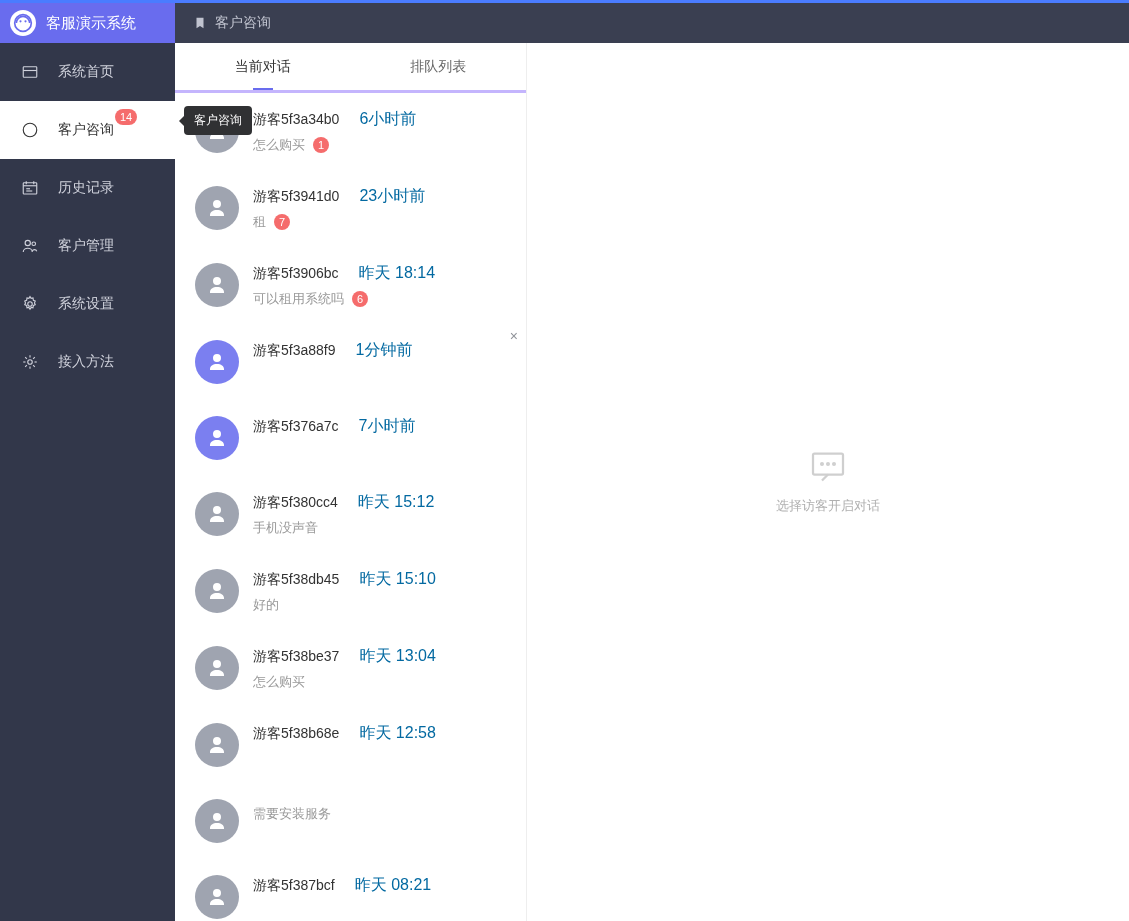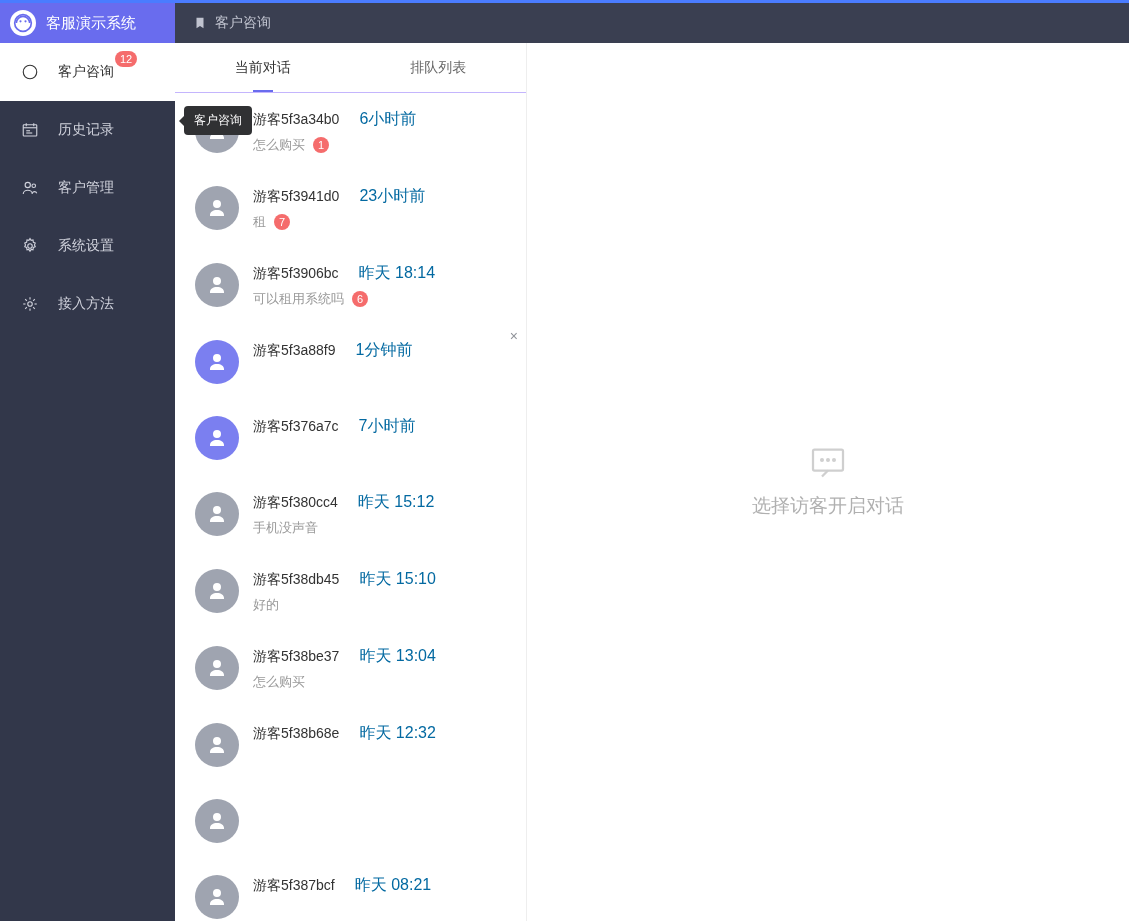--- a/index.html
+++ b/index.html
@@ -25,21 +25,21 @@
     
     
     .main { flex: 1; display: flex; flex-direction: column; }
     .topbar { height: 40px; background: #3a3f51; color: #c0c3cf; display: flex; align-items: center; padding: 0 18px; gap: 8px; font-size: 14px; }
     .topbar svg { width: 14px; height: 14px; fill: #c0c3cf; }
     
     .content { flex: 1; display: flex; overflow: hidden; }
     
     
     .conv-panel { width: 352px; border-right: 1px solid #eee; display: flex; flex-direction: column; position: relative; }
-    .tabs { height: 50px; display: flex; border-bottom: 1px solid #c4b5fd; }
+    .tabs { height: 50px; display: flex; border-bottom: 3px solid #c4b5fd; }
     .tab { flex: 1; display: flex; align-items: center; justify-content: center; cursor: pointer; color: #666; position: relative; }
     .tab.active { color: #333; }
     .tab.active::after { content: ""; position: absolute; bottom: 0; left: 50%; transform: translateX(-50%); width: 20px; height: 2px; background: #696cee; }
     
     .conv-list { flex: 1; overflow-y: auto; padding-right: 2px; }
     .conv-list::-webkit-scrollbar { width: 6px; }
     .conv-list::-webkit-scrollbar-thumb { background: #c0c4cc; border-radius: 3px; }
     .conv-list::-webkit-scrollbar-track { background: #f0f0f0; }
     
     .conv-item { display: flex; padding: 16px 20px; gap: 14px; cursor: pointer; position: relative; }
@@ -51,47 +51,56 @@
     .conv-name { font-size: 14px; color: #333; white-space: nowrap; overflow: hidden; text-overflow: ellipsis; }
     .conv-time { font-size: 16px; color: #0369a1; white-space: nowrap; }
     .conv-bottom { display: flex; align-items: center; margin-top: 6px; gap: 8px; min-height: 16px; }
     .conv-msg { font-size: 13px; color: #999; white-space: nowrap; overflow: hidden; text-overflow: ellipsis; }
     .conv-badge { background: #f56c6c; color: #fff; font-size: 11px; min-width: 16px; height: 16px; padding: 0 4px; border-radius: 8px; display: inline-flex; align-items: center; justify-content: center; }
     .conv-close { position: absolute; top: 4px; right: 6px; font-size: 14px; color: #909399; cursor: pointer; }
     
     
     .chat-panel { flex: 1; display: flex; align-items: center; justify-content: center; flex-direction: column; color: #bfbfbf; gap: 12px; }
     .chat-panel svg { width: 40px; height: 36px; stroke: #cfcfcf; fill: none; stroke-width: 1.5; }
-    .chat-placeholder { font-size: 19px; color: #b0b0b0; }
+    .chat-placeholder { font-size: 13px; color: #b0b0b0; }
   </style>
 </head>
 <body>
 
 <div class="app">
   <aside class="sidebar">
     <div class="brand">
       <span class="brand-icon">
         <svg viewBox="0 0 24 24">
             <circle cx="12" cy="12" r="10" fill="none" stroke="#696cee" stroke-width="2"></circle>
             <circle cx="9" cy="10" r="1.3" fill="#696cee"></circle>
             <circle cx="15" cy="10" r="1.3" fill="#696cee"></circle>
             <path d="M4 12 a8 8 0 0 1 16 0" fill="none" stroke="#696cee" stroke-width="2"></path>
           </svg>
       </span>
       <span>客服演示系统</span>
     </div>
     <ul class="nav">
+        <li class="nav-item">
+          <span class="nav-icon">
+            <svg viewBox="0 0 24 24">
+              <rect x="3" y="5" width="18" height="14" rx="1"></rect>
+              <line x1="3" y1="10" x2="21" y2="10"></line>
+            </svg>
+          </span>
+          <span>系统首页</span>
+        </li>
         <li class="nav-item active">
           <span class="nav-icon">
             <svg viewBox="0 0 24 24">
               <circle cx="12" cy="12" r="9"></circle>
             </svg>
           </span>
           <span>客户咨询</span>
-          <span class="nav-badge">12</span>
+          <span class="nav-badge">14</span>
         </li>
         <li class="nav-item">
           <span class="nav-icon">
             <svg viewBox="0 0 24 24">
               <rect x="3" y="5" width="18" height="15" rx="1"></rect>
               <line x1="3" y1="9" x2="21" y2="9"></line>
               <line x1="7" y1="3" x2="7" y2="7"></line>
               <line x1="17" y1="3" x2="17" y2="7"></line>
               <line x1="7" y1="13" x2="12" y2="13"></line>
               <line x1="7" y1="16" x2="15" y2="16"></line>
@@ -288,31 +297,34 @@
             </div>
             <div class="conv-item">
               <div class="avatar">
                 <svg viewBox="0 0 24 24">
                   <path d="M12 12a4 4 0 1 0 0-8 4 4 0 0 0 0 8zm0 2c-4 0-7 2-7 5v1h14v-1c0-3-3-5-7-5z"></path>
                 </svg>
               </div>
               <div class="conv-body">
                 <div class="conv-top">
                   <span class="conv-name">游客5f38b68e</span>
-                  <span class="conv-time">昨天 12:32</span>
-                </div>
-              </div>
-            </div>
-            <div class="conv-item">
-              <div class="avatar">
-                <svg viewBox="0 0 24 24">
-                  <path d="M12 12a4 4 0 1 0 0-8 4 4 0 0 0 0 8zm0 2c-4 0-7 2-7 5v1h14v-1c0-3-3-5-7-5z"></path>
-                </svg>
-              </div>
-              <div class="conv-body">
+                  <span class="conv-time">昨天 12:58</span>
+                </div>
+              </div>
+            </div>
+            <div class="conv-item">
+              <div class="avatar">
+                <svg viewBox="0 0 24 24">
+                  <path d="M12 12a4 4 0 1 0 0-8 4 4 0 0 0 0 8zm0 2c-4 0-7 2-7 5v1h14v-1c0-3-3-5-7-5z"></path>
+                </svg>
+              </div>
+              <div class="conv-body">
+                <div class="conv-bottom">
+                  <span class="conv-msg">需要安装服务</span>
+                </div>
               </div>
             </div>
             <div class="conv-item">
               <div class="avatar">
                 <svg viewBox="0 0 24 24">
                   <path d="M12 12a4 4 0 1 0 0-8 4 4 0 0 0 0 8zm0 2c-4 0-7 2-7 5v1h14v-1c0-3-3-5-7-5z"></path>
                 </svg>
               </div>
               <div class="conv-body">
                 <div class="conv-top">

